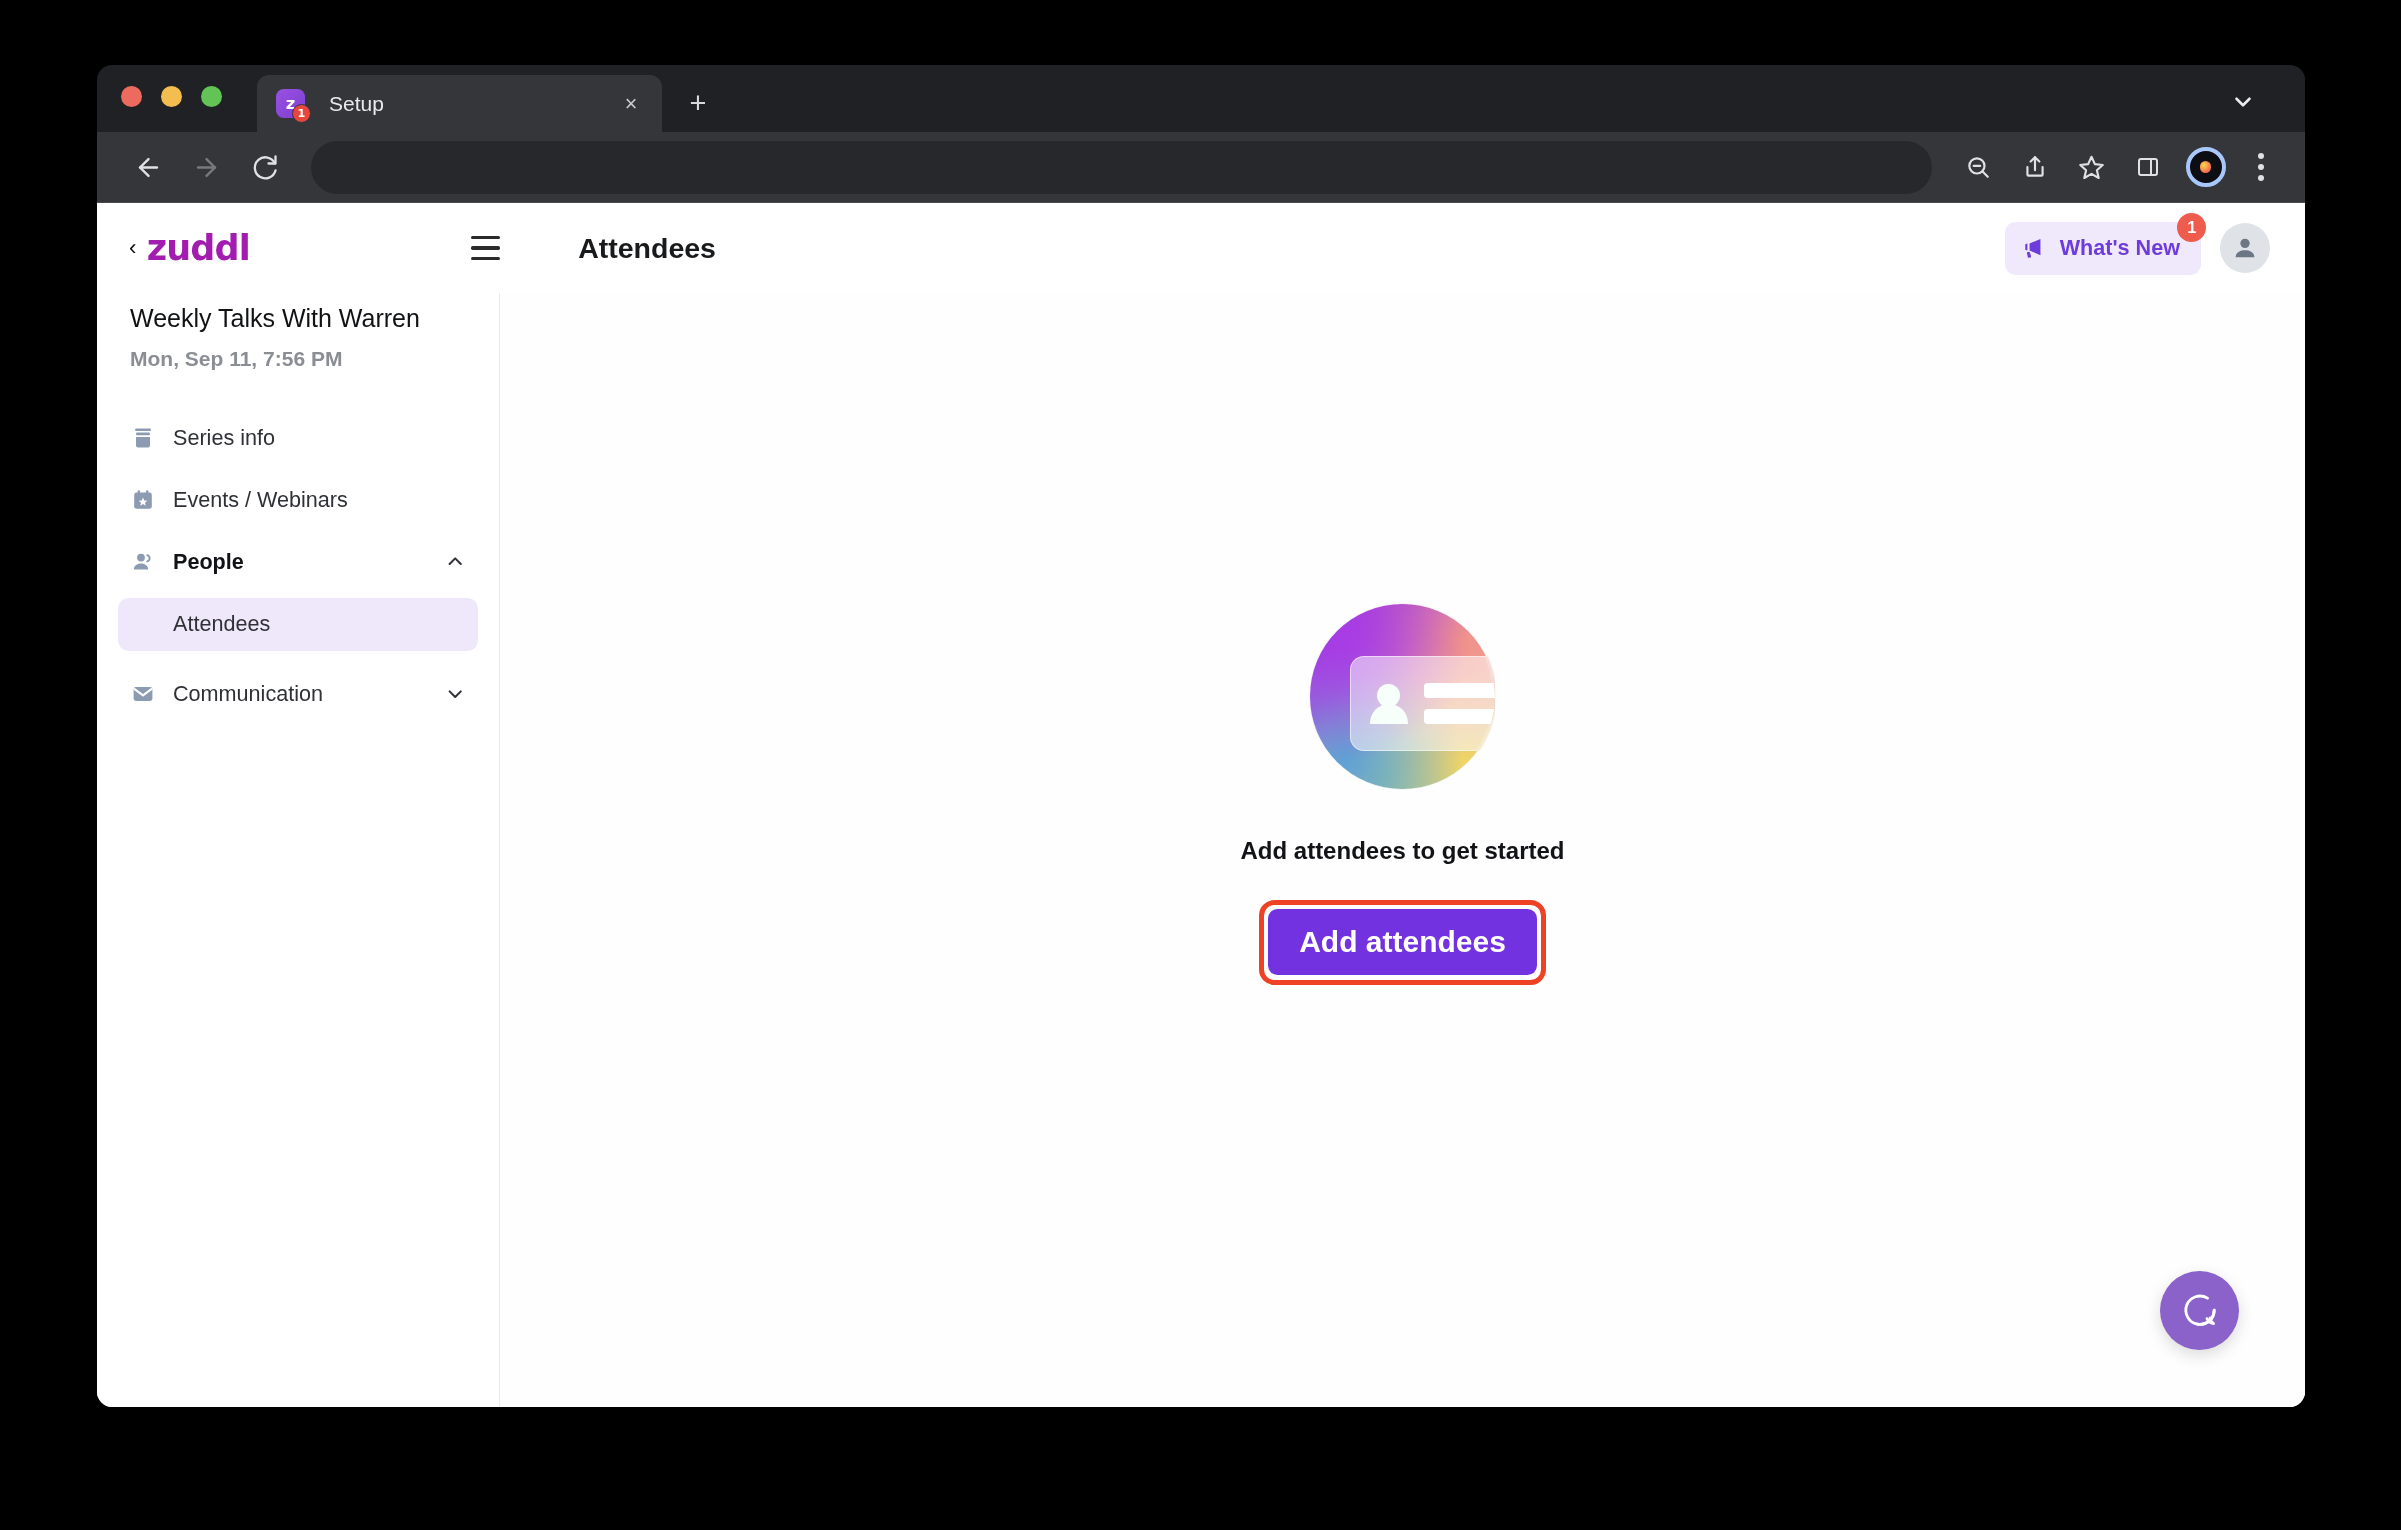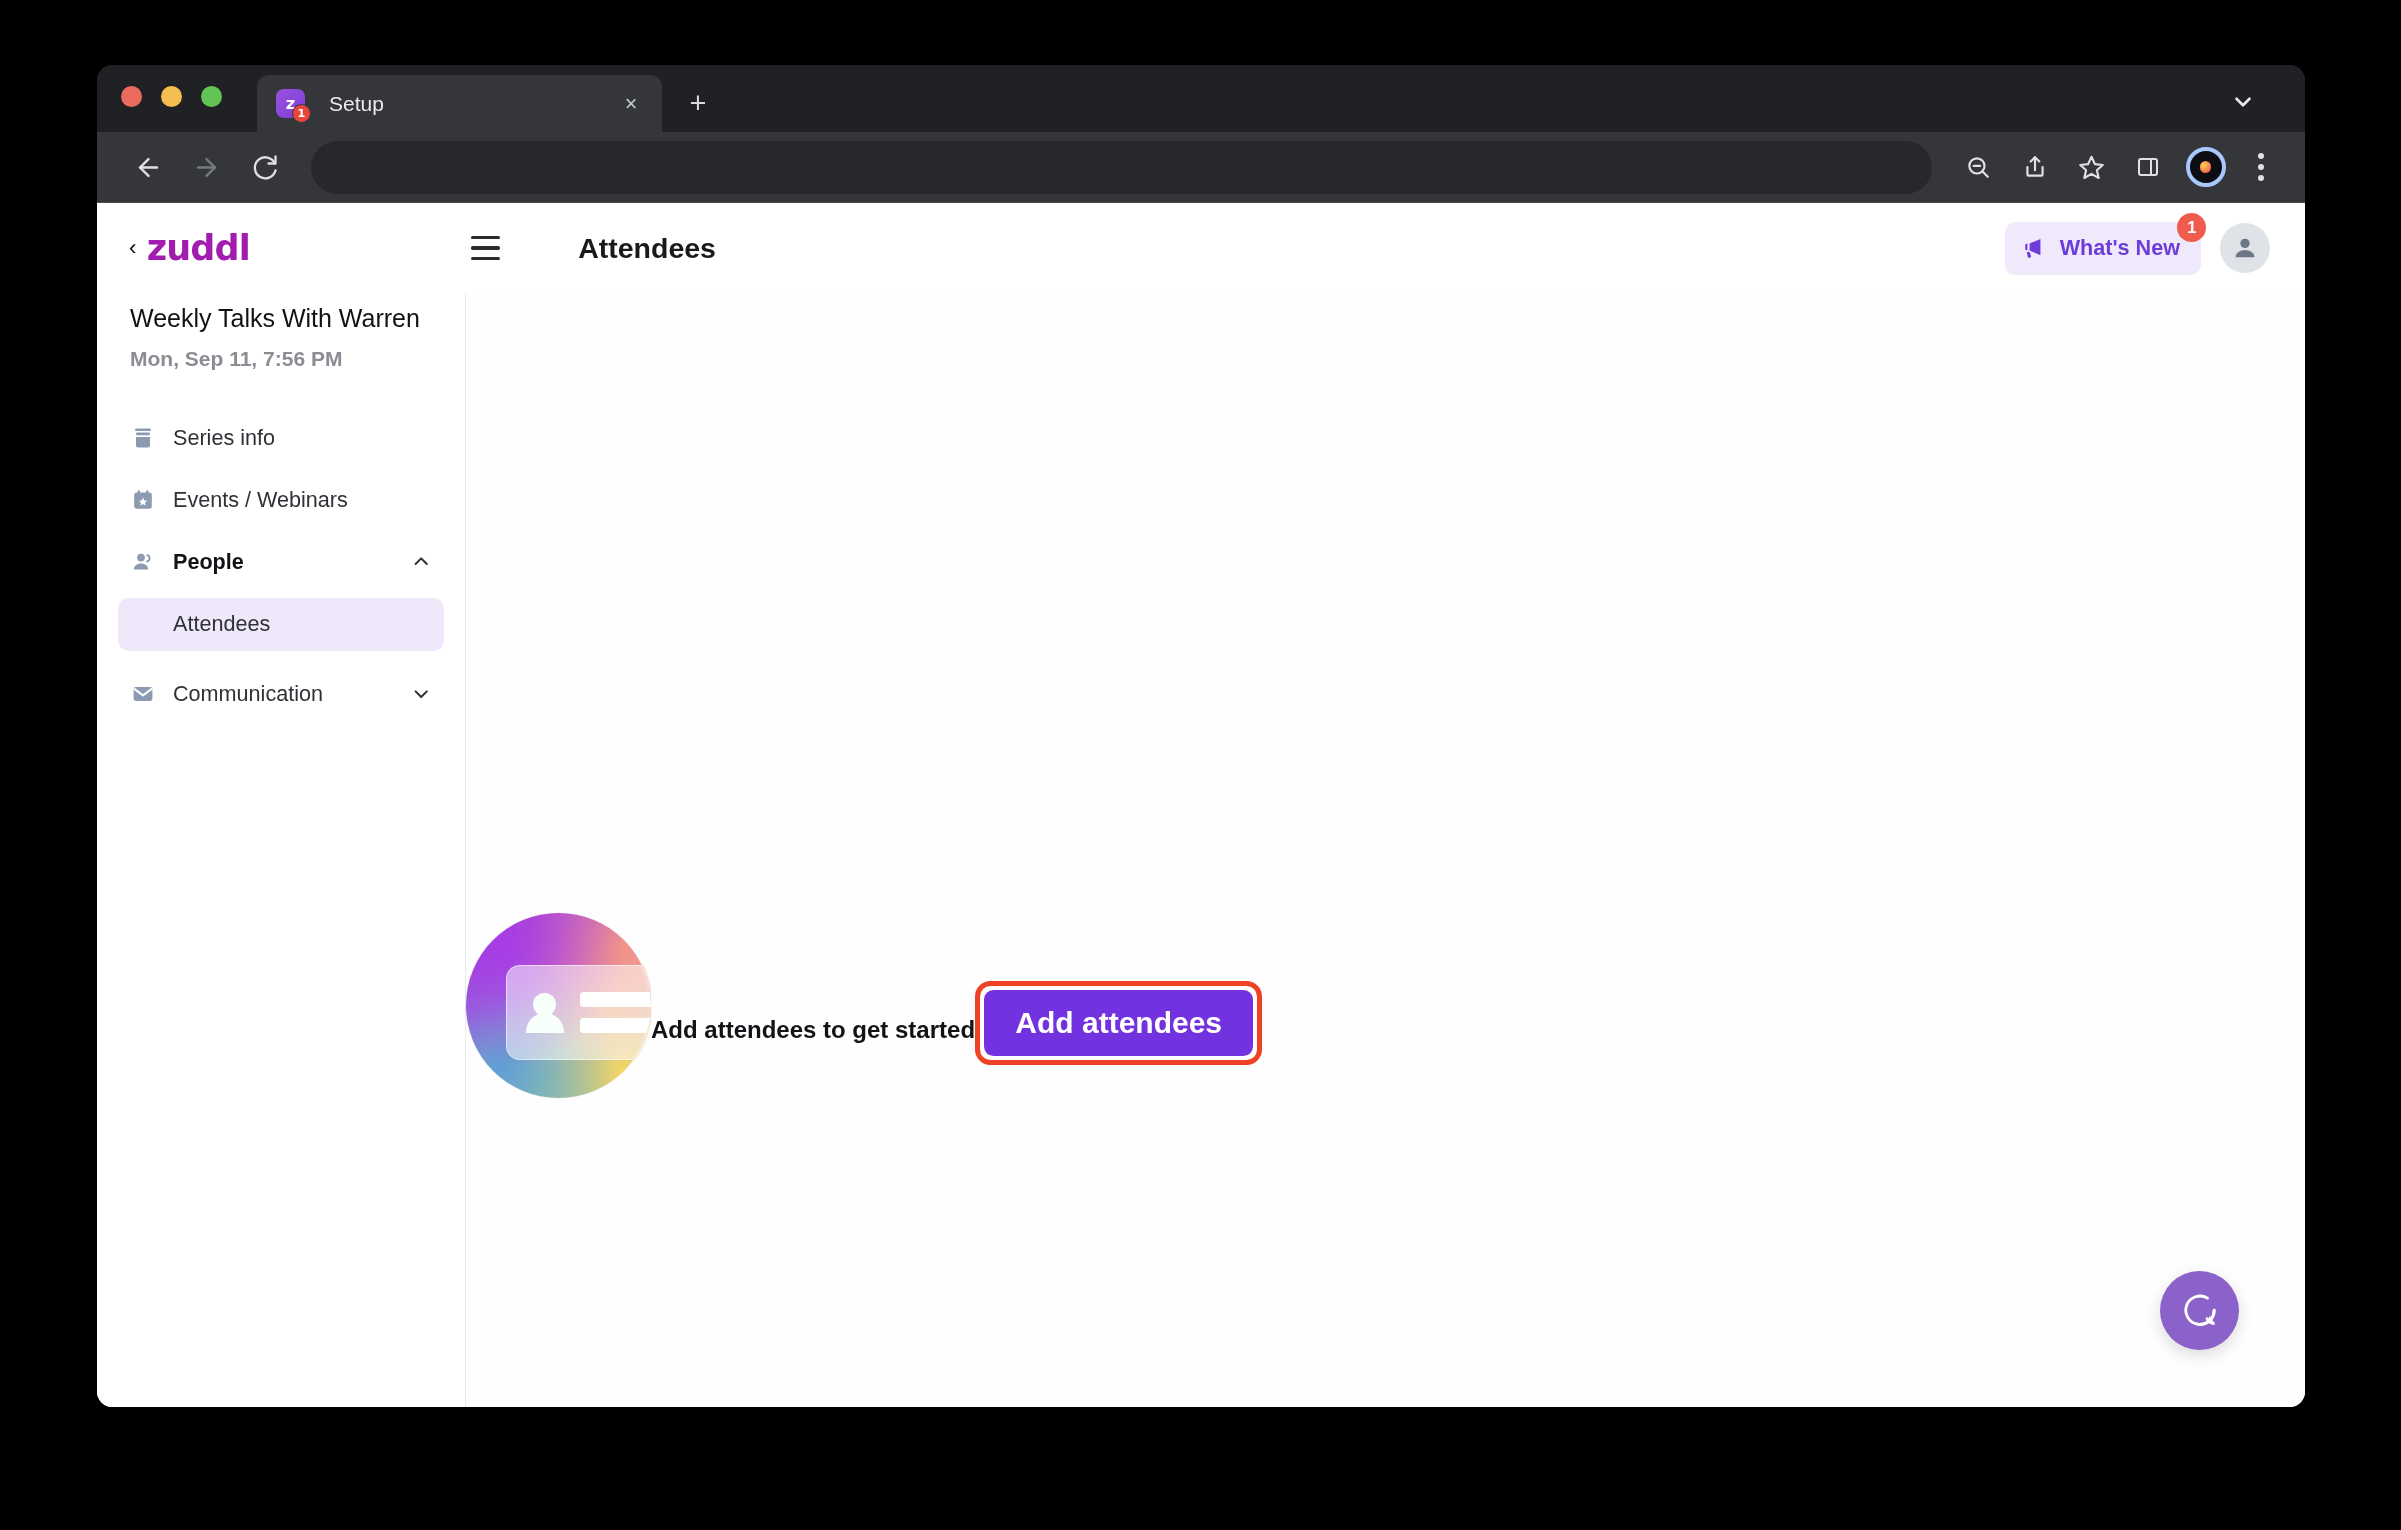--- a/index.html
+++ b/index.html
@@ -213,21 +213,21 @@
     width: 50px; height: 50px; border-radius: 50%;
     background: #dfe3e8;
     display: flex; align-items: center; justify-content: center;
     flex: 0 0 auto;
   }
 
   
   .app-body { flex: 1 1 auto; display: flex; overflow: hidden; }
 
   .sidebar {
-    width: 369px;
+    width: 403px;
     flex: 0 0 auto;
     border-right: 1.7px solid #e9eaec;
     padding: 10.4px 21px 0 21px;
     background: #fff;
   }
   .event-title {
     font-size: 25px; color: #111214; font-weight: 400;
     padding: 0 12px; line-height: 1.25;
   }
   .event-date {
@@ -262,21 +262,21 @@
     border-radius: 10.4px;
   }
   .nav-subitem.selected { background: #efe8fb; }
   .nav-sublabel { font-size: 21.6px; color: #2f3136; }
 
   
   .content {
     flex: 1 1 auto;
     background: #fefefe;
     position: relative;
-    display: flex; flex-direction: row;
+    display: flex; flex-direction: column;
     align-items: center;
     padding-top: 311px;
   }
   .empty-illustration {
     width: 185px; height: 185px;
     border-radius: 50%;
     position: relative;
     background:
       radial-gradient(circle at 20% 18%, rgba(168,60,230,0.95) 0%, rgba(168,60,230,0) 58%),
       radial-gradient(circle at 82% 20%, rgba(245,150,130,0.95) 0%, rgba(245,150,130,0) 55%),

